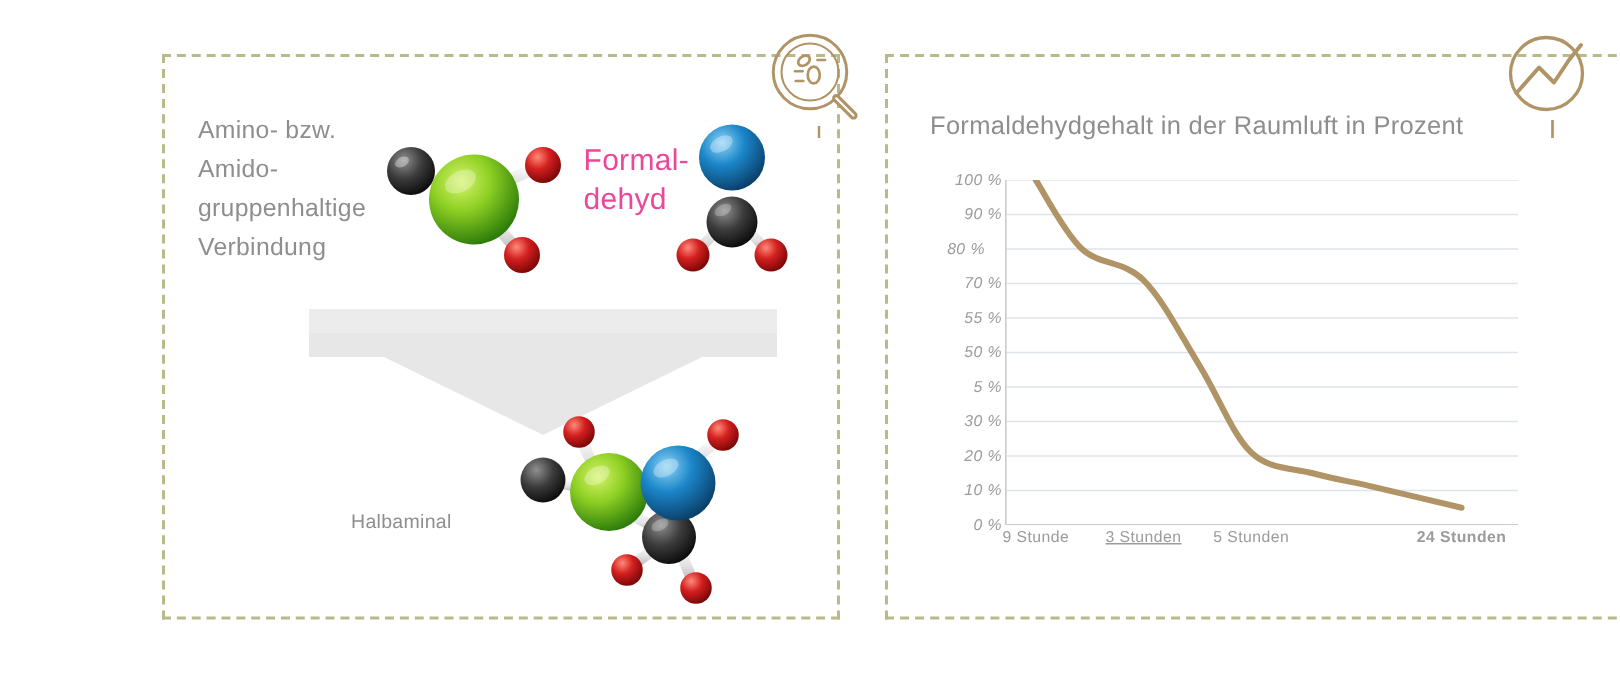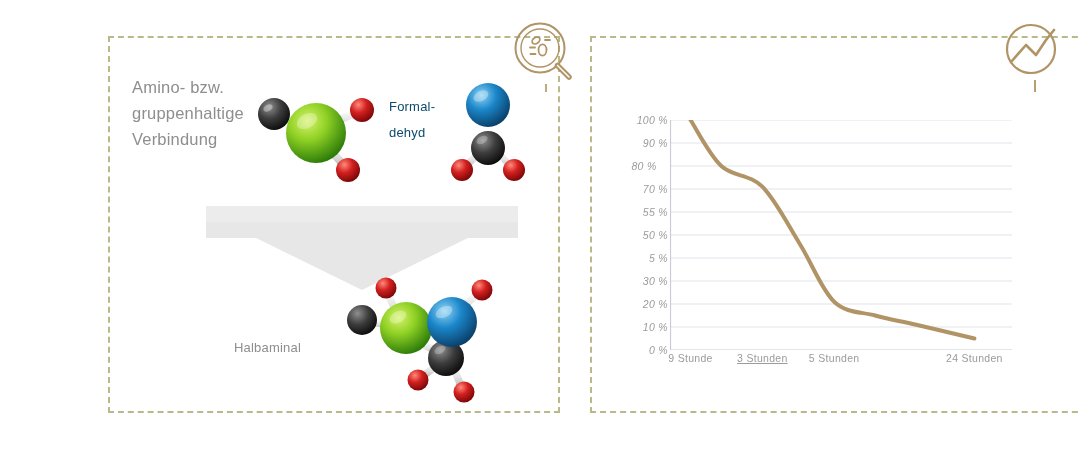--- a/index.html
+++ b/index.html
@@ -61,23 +61,23 @@
     font-size: 16.5px;
     line-height: 26px;
     color: #8e8e8e;
     letter-spacing: 0.2px;
   }
   #label-formaldehyd {
     position: absolute;
     left: 377px;
     top: 94px;
     width: 80px;
-    font-size: 13px;
+    font-size: 20px;
     line-height: 26px;
-    color: #0c4a6e;
+    color: #ec4899;
     letter-spacing: 0.2px;
   }
   #label-halbaminal {
     position: absolute;
     left: 222px;
     top: 337px;
     font-size: 13px;
     line-height: 22px;
     color: #8e8e8e;
     letter-spacing: 0.2px;
@@ -175,20 +175,21 @@
         <line x1="21.5" y1="36" x2="26.5" y2="36"></line>
       </g>
       <path d="M48.5 47.5 L60 59" stroke="#b09465" stroke-width="5.5" stroke-linecap="round" fill="none"></path>
       <path d="M48.5 47.5 L60 59" stroke="#ffffff" stroke-width="1.4" stroke-linecap="round" fill="none"></path>
       <line x1="37" y1="66" x2="37" y2="74" stroke="#b09465" stroke-width="1.6"></line>
     </svg>
   </div>
 
   <div id="label-amino">
     <div>Amino- bzw.</div>
+    <div>Amido-</div>
     <div>gruppenhaltige</div>
     <div>Verbindung</div>
   </div>
 
   <div class="molecule" id="molecule-amino">
     <svg viewBox="0 0 136 112" width="136" height="112" aria-hidden="true">
       <defs>
         <radialGradient id="gGreen" cx="36%" cy="30%" r="72%">
           <stop offset="0%" stop-color="#d6f36a"></stop>
           <stop offset="45%" stop-color="#8ed024"></stop>
@@ -287,20 +288,21 @@
   <div class="panel" id="panel-right"></div>
 
   <div class="corner-icon" id="icon-chart">
     <svg viewBox="0 0 74 74" width="74" height="74" aria-hidden="true">
       <circle cx="33" cy="31" r="24" fill="none" stroke="#b09465" stroke-width="2.2"></circle>
       <polyline points="13,44 28,27 38,37 48,22 56,12" fill="none" stroke="#b09465" stroke-width="2.6" stroke-linecap="round" stroke-linejoin="round"></polyline>
       <line x1="37" y1="62" x2="37" y2="74" stroke="#b09465" stroke-width="1.8"></line>
     </svg>
   </div>
 
+  <div id="chart-title">Formaldehydgehalt in der Raumluft in Prozent</div>
 
   <div id="chart-area">
     <div id="ylabels">
         <div class="ytick" style="top: 230px;">0 %</div>
         <div class="ytick" style="top: 207px;">10 %</div>
         <div class="ytick" style="top: 184px;">20 %</div>
         <div class="ytick" style="top: 161px;">30 %</div>
         <div class="ytick" style="top: 138px;">5 %</div>
         <div class="ytick" style="top: 115px;">50 %</div>
         <div class="ytick" style="top: 92px;">55 %</div>
@@ -322,17 +324,17 @@
           <line x1="0" x2="342" y1="23" y2="23" stroke="#dfe3ea" stroke-width="1"></line>
           <line x1="0" x2="342" y1="0" y2="0" stroke="#dfe3ea" stroke-width="1"></line>
           <path d="M0.5,0 L0.5,230 L342,230" fill="none" stroke="#c9ccd4" stroke-width="1.2"></path>
           <path d="M20.52,0.00 C25.65,7.67 39.33,34.88 51.30,46.00 C63.27,57.12 79.23,53.67 92.34,66.70 C105.45,79.73 117.99,105.03 129.96,124.20 C141.93,143.37 151.62,169.82 164.16,181.70 C176.70,193.58 191.52,191.67 205.20,195.50 C218.88,199.33 229.71,200.87 246.24,204.70 C262.77,208.53 294.69,216.20 304.38,218.50" fill="none" stroke="#b09465" stroke-width="4" stroke-linecap="round" stroke-linejoin="round"></path>
         </svg>
     </div>
     <div id="xlabels">
         <div class="xtick" style="left: 20.52px;">9 Stunde</div>
         <div class="xtick" style="left: 92.34px; text-decoration: underline;">3 Stunden</div>
         <div class="xtick" style="left: 164.16px;">5 Stunden</div>
-        <div class="xtick" style="left: 304.38px;">24 Stunden</div>
+        <div class="xtick" style="left: 304.38px; font-weight: bold;">24 Stunden</div>
       </div>
   </div>
 
 </div>
 
 </body></html>

